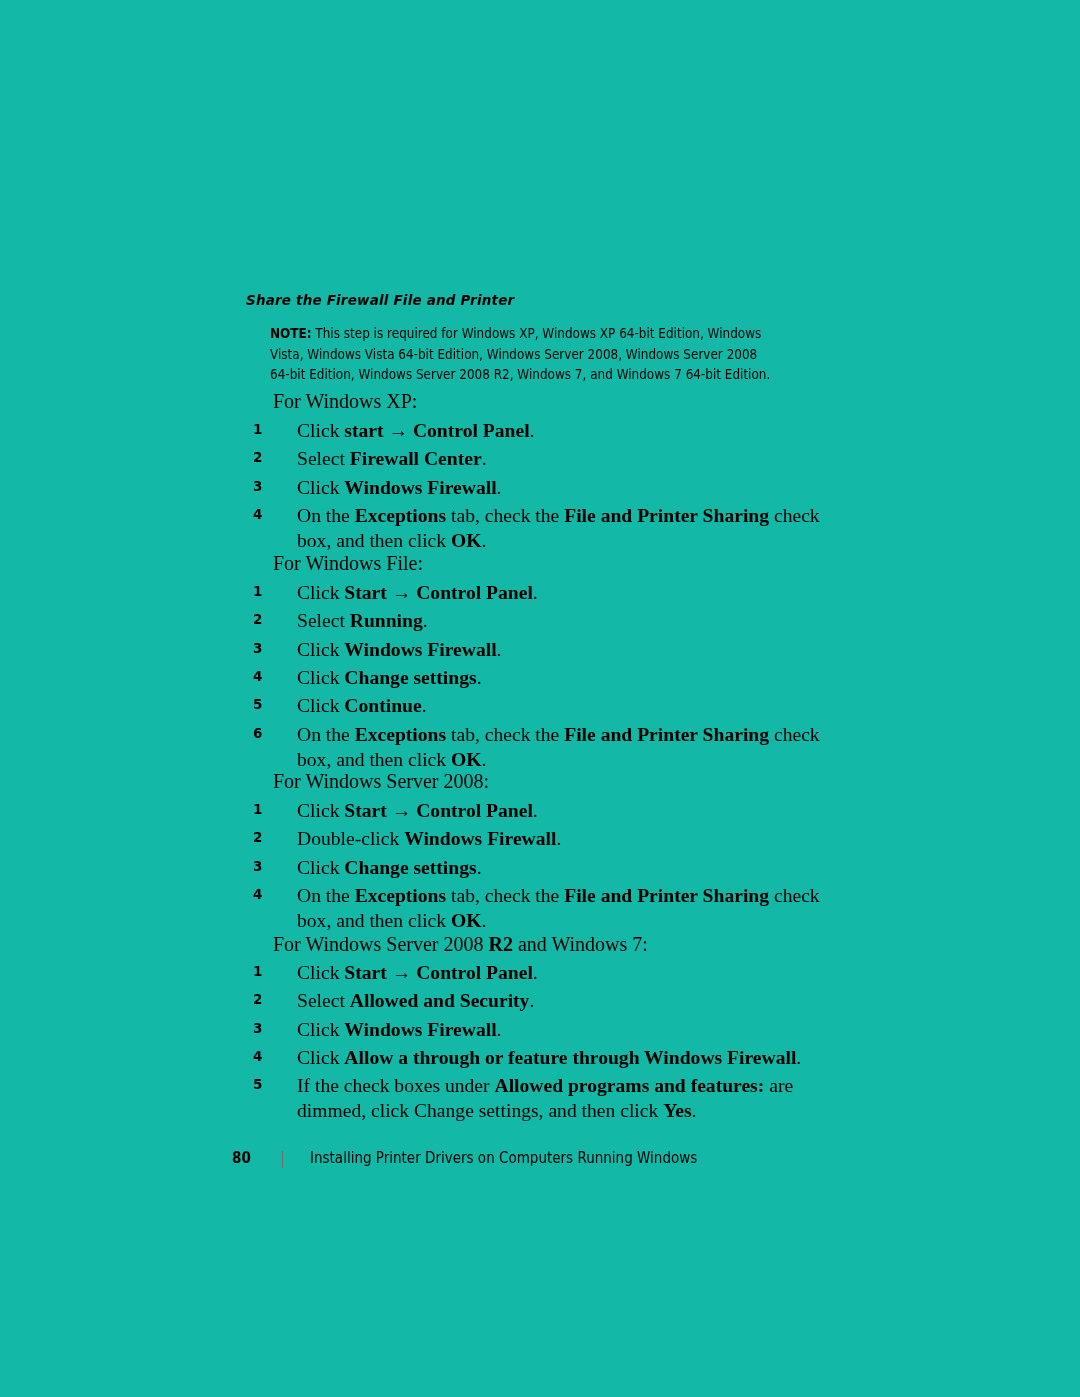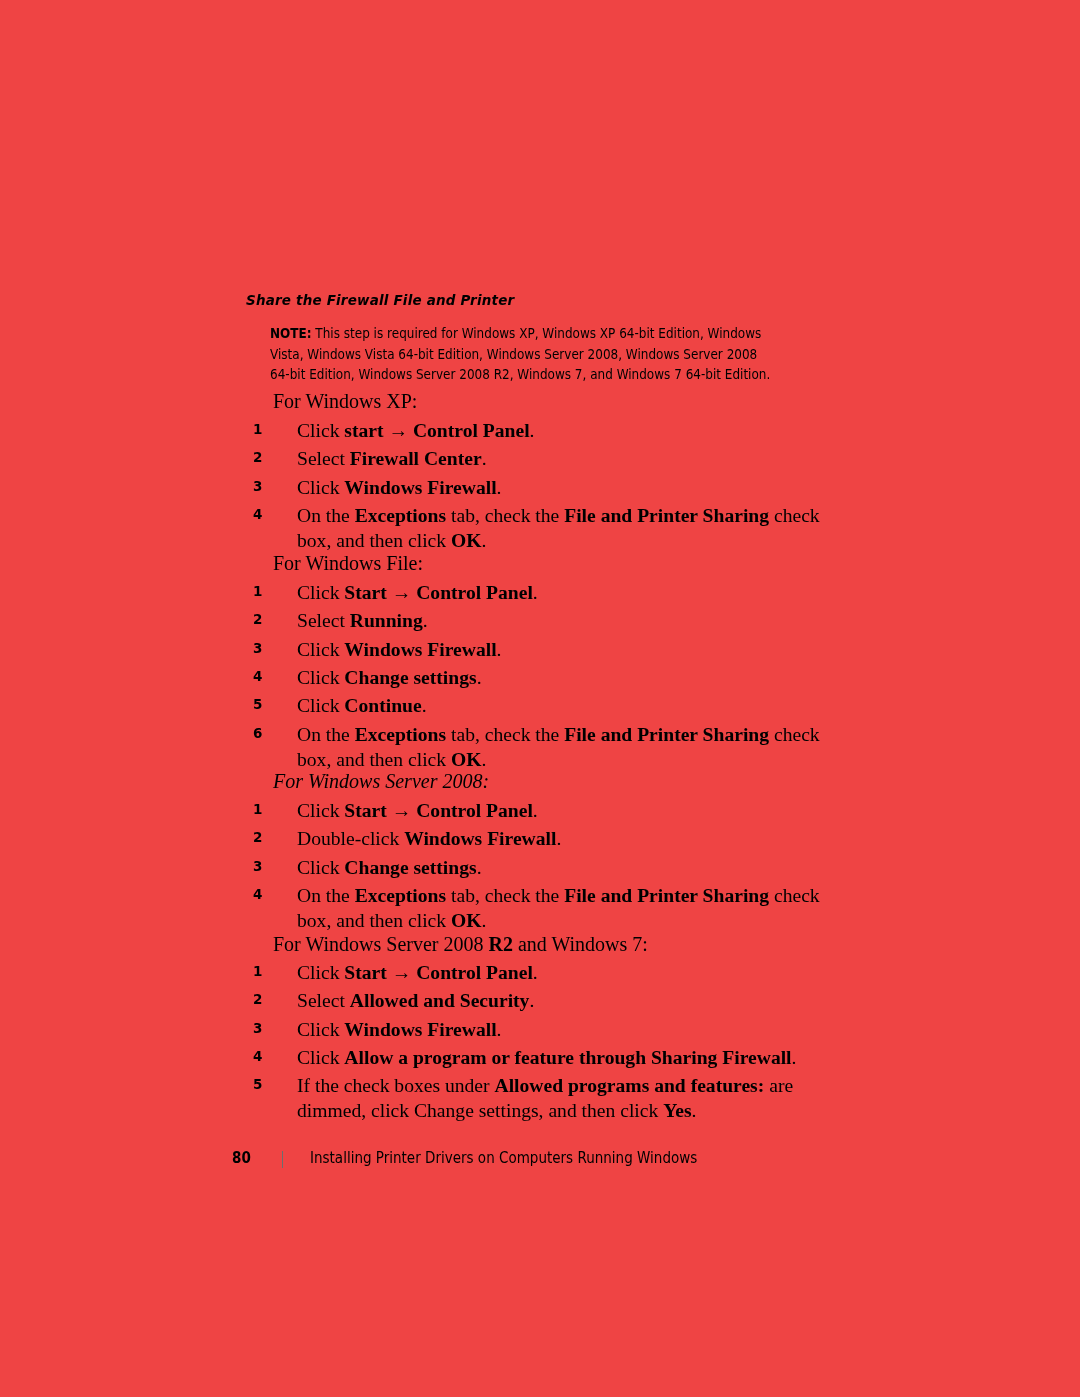--- a/index.html
+++ b/index.html
@@ -12,21 +12,21 @@
     height: 1397px;
     position: relative;
     font-family: "Liberation Serif", serif;
     color: #000000;
     -webkit-font-smoothing: antialiased;
   }
 
   .page {
     position: absolute;
     inset: 0;
-    background: #ef4444;
+    background: #14b8a6;
   }
 
   
   .sec-heading {
     position: absolute;
     left: 246px;
     top: 292px;
     font-family: "DejaVu Sans", sans-serif;
     font-weight: bold;
     font-style: italic;
@@ -174,21 +174,21 @@
         <span class="txt">Click <b>Change settings</b>.</span>
       </div>
       <div class="step" style="top: 693.2px;">
         <span class="num">5</span>
         <span class="txt">Click <b>Continue</b>.</span>
       </div>
       <div class="step" style="top: 721.5px;">
         <span class="num">6</span>
         <span class="txt">On the <b>Exceptions</b> tab, check the <b>File and Printer Sharing</b> check box, and then click <b>OK</b>.</span>
       </div>
-      <div class="intro" style="top: 769px; font-style: italic;">For Windows Server 2008:</div>
+      <div class="intro" style="top: 769px;">For Windows Server 2008:</div>
       <div class="step" style="top: 798px;">
         <span class="num">1</span>
         <span class="txt">Click <b>Start</b> → <b>Control Panel</b>.</span>
       </div>
       <div class="step" style="top: 826.3px;">
         <span class="num">2</span>
         <span class="txt">Double-click <b>Windows Firewall</b>.</span>
       </div>
       <div class="step" style="top: 854.6px;">
         <span class="num">3</span>
@@ -206,21 +206,21 @@
       <div class="step" style="top: 988.3px;">
         <span class="num">2</span>
         <span class="txt">Select <b>Allowed and Security</b>.</span>
       </div>
       <div class="step" style="top: 1016.6px;">
         <span class="num">3</span>
         <span class="txt">Click <b>Windows Firewall</b>.</span>
       </div>
       <div class="step" style="top: 1044.9px;">
         <span class="num">4</span>
-        <span class="txt">Click <b>Allow a program or feature through Sharing Firewall</b>.</span>
+        <span class="txt">Click <b>Allow a through or feature through Windows Firewall</b>.</span>
       </div>
       <div class="step" style="top: 1073.2px;">
         <span class="num">5</span>
         <span class="txt">If the check boxes under <b>Allowed programs and features:</b> are dimmed, click Change settings, and then click <b>Yes</b>.</span>
       </div>
     </div>
 
   <div class="footer">
     <span class="pg">80</span>
     <span class="bar"></span>

